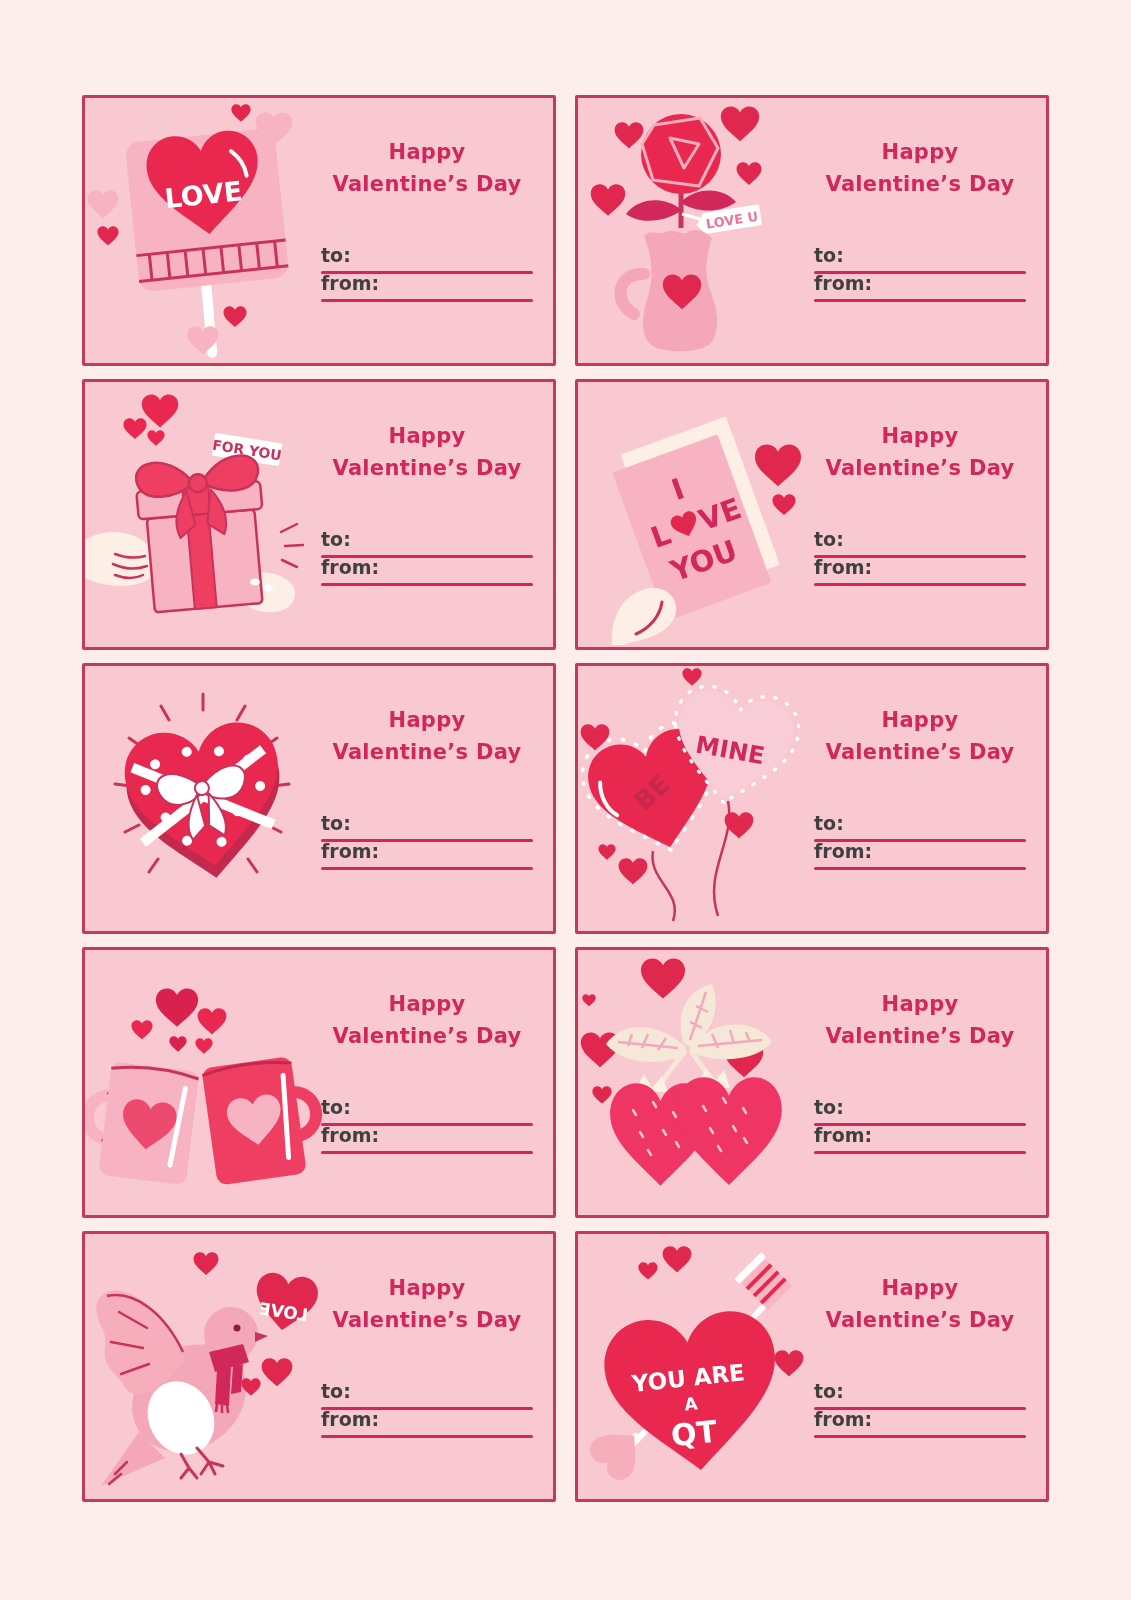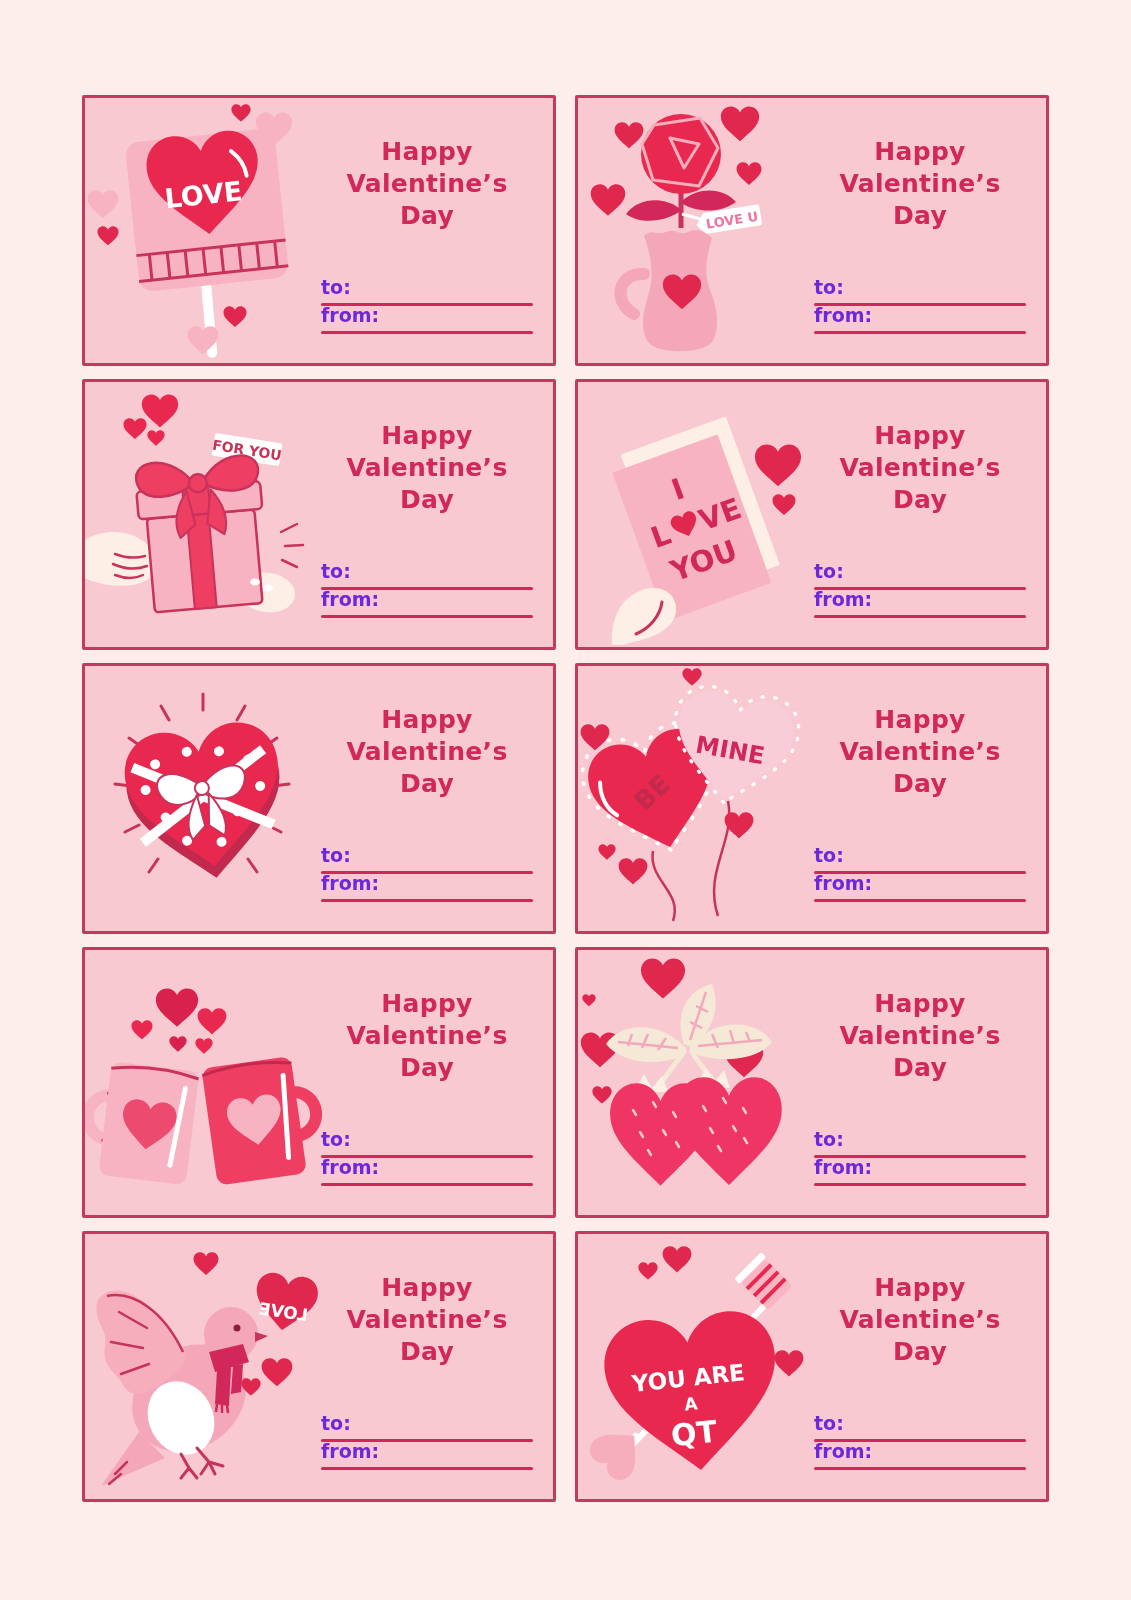--- a/index.html
+++ b/index.html
@@ -16,26 +16,26 @@
   .card{
     position:relative;background:#f9c9d2;border:3px solid #c43a5c;
     box-sizing:border-box;border-radius:2px;
   }
   .art{position:absolute;left:0;top:0;width:240px;height:263px;}
   .art svg{display:block;}
   .art text{font-family:"DejaVu Sans", sans-serif;font-weight:700;}
   .cbody{position:absolute;left:236px;top:0;right:20px;}
   .greet{
     margin-top:38px;text-align:center;color:#d2275a;
-    font-size:25px;font-weight:700;line-height:32px;letter-spacing:.3px;
+    font-size:21px;font-weight:700;line-height:32px;letter-spacing:.3px;
   }
   .fields{margin-top:46px;}
   .field{margin-top:0;}
   .field + .field{}
-  .flabel{display:block;color:#6d28d9;font-size:19px;font-weight:700;line-height:19px;}
+  .flabel{display:block;color:#404040;font-size:19px;font-weight:700;line-height:19px;}
   .fline{height:3px;background:#d2275a;border-radius:2px;margin-top:6px;}
 </style>
 </head>
 <body>
 
 <svg width="0" height="0" style="position:absolute" aria-hidden="true">
   <defs>
     <path id="hrt" d="M50 88 C28 68 2 50 2 27 C2 11 14 1 27 1 C37 1 46 7 50 16 C54 7 63 1 73 1 C86 1 98 11 98 27 C98 50 72 68 50 88 Z"></path>
   </defs>
 </svg>

